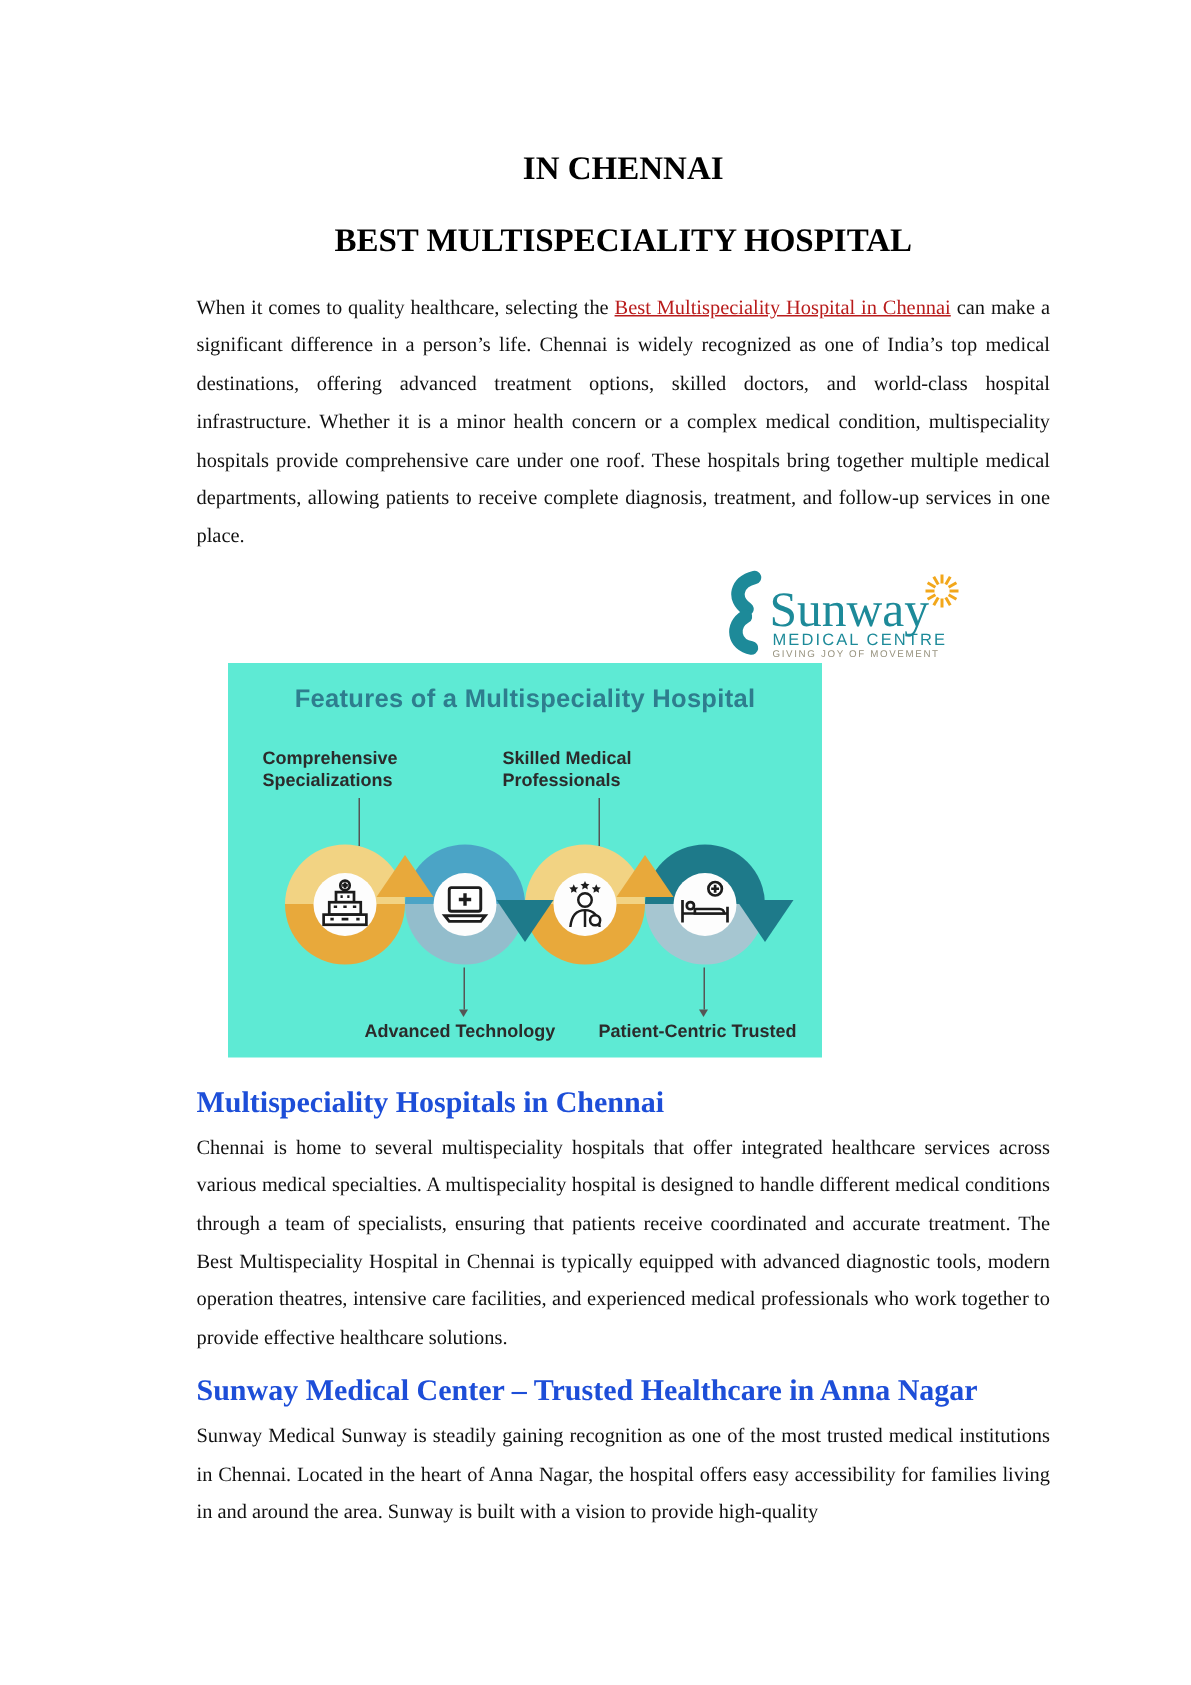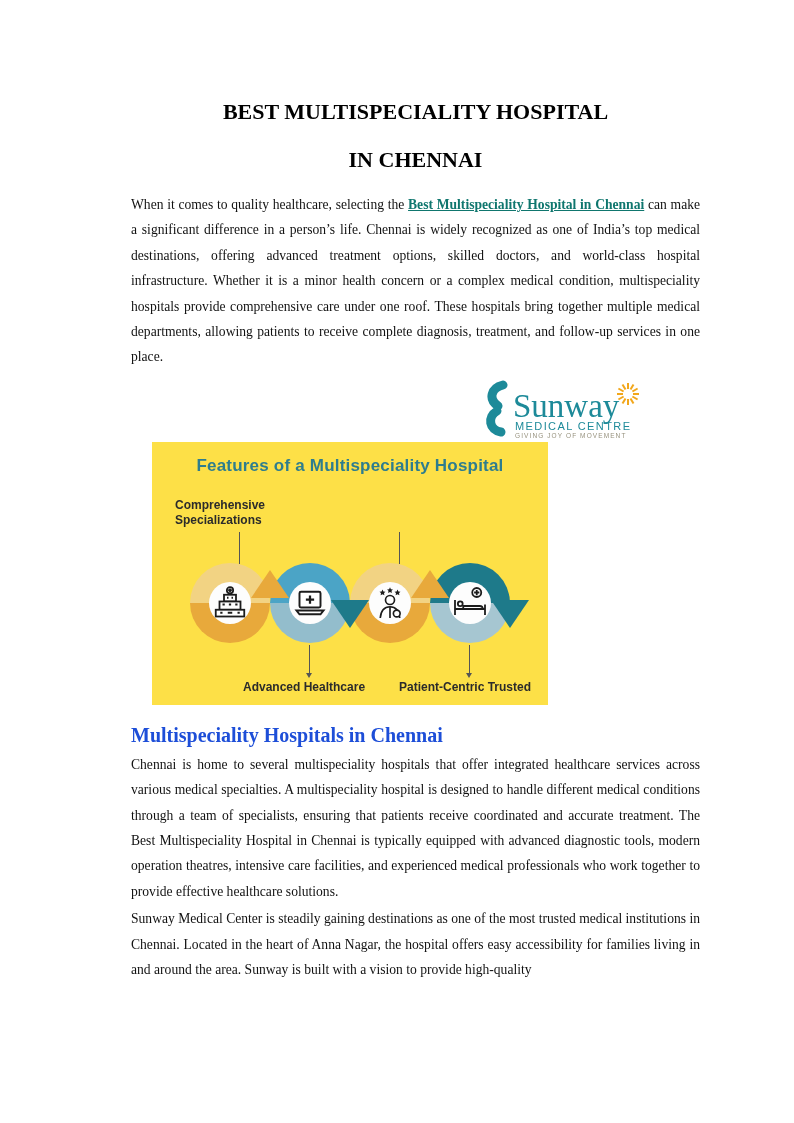--- a/index.html
+++ b/index.html
@@ -3,30 +3,30 @@
 <meta charset="utf-8">
 <style>
   html,body { margin:0; padding:0; }
   body {
     width:794px; height:1123px; background:#ffffff; overflow:hidden;
     font-family:"Liberation Serif", serif; color:#1a1a1a;
   }
   .page { padding:88px 94px 0 131px; box-sizing:border-box; width:794px; height:1123px; }
   .doc-title { text-align:center; font-weight:bold; font-size:22px; line-height:48px; color:#000; }
   .para { font-size:13.6px; line-height:25.4px; text-align:justify; margin:8px 0 0 0; color:#111; }
-  .doc-link { color:#0f766e; font-weight:bold; text-decoration:underline; cursor:pointer; }
+  .doc-link { color:#b91c1c; font-weight:normal; text-decoration:underline; cursor:pointer; }
   h2.sec-heading { font-size:20px; line-height:26px; margin:17px 0 4px 0; font-weight:bold; color:#1d4ed8; }
 
   
   .logo-wrap { margin:10px 0 2px 349px; width:172px; height:60px;text-align:center; }
 
   
   .infographic {
     position:relative; margin:2px 0 0 21px; width:396px; height:263px;
-    background:#fde047; font-family:"Liberation Sans", sans-serif;
+    background:#5eead4; font-family:"Liberation Sans", sans-serif;
   }
   .ig-title { position:absolute; top:14px; left:0; width:100%; text-align:center;
     font-size:17px; font-weight:bold; color:#2e7d8e; letter-spacing:.2px; }
   .ig-label { position:absolute; font-size:12px; font-weight:bold; color:#2b2b2b;
     line-height:15px; }
   .ig-line { position:absolute; width:0; border-left:1px solid #555; }
   .ig-line-tip { position:absolute; width:0; height:0;
     border-left:3px solid transparent; border-right:3px solid transparent; border-top:5px solid #555; }
   .ring { position:absolute; top:121px; width:80px; height:80px; border-radius:50%; }
   .ring::after { content:""; position:absolute; inset:19px; background:#fdfdfd; border-radius:50%; z-index:1; }
@@ -38,22 +38,22 @@
     border-left:19px solid transparent; border-right:19px solid transparent; border-bottom:28px solid #e8a93b; }
   .arrow-down { position:absolute; width:0; height:0; z-index:3;
     border-left:19px solid transparent; border-right:19px solid transparent; border-top:28px solid #1e7a8a; }
 </style>
 </head>
 <body>
 
 <div class="page">
 
   <div class="doc-title">
+    <div>IN CHENNAI</div>
     <div>BEST MULTISPECIALITY HOSPITAL</div>
-    <div>IN CHENNAI</div>
   </div>
 
   <p class="para"><span>When it comes to quality healthcare, selecting the </span><a class="doc-link">Best Multispeciality Hospital in Chennai</a><span> can make a significant difference in a person’s life. Chennai is widely recognized as one of India’s top medical destinations, offering advanced treatment options, skilled doctors, and world-class hospital infrastructure. Whether it is a minor health concern or a complex medical condition, multispeciality hospitals provide comprehensive care under one roof. These hospitals bring together multiple medical departments, allowing patients to receive complete diagnosis, treatment, and follow-up services in one place.</span></p>
 
   <div class="logo-wrap">
     <svg width="172" height="60" viewBox="0 0 172 60">
       <g>
         <path d="M23 5 C11 8 8 19 18 26" stroke="#1d8a99" stroke-width="9" fill="none" stroke-linecap="round"></path>
         <path d="M17 31 C7 37 9 50 21 52" stroke="#1d8a99" stroke-width="9" fill="none" stroke-linecap="round"></path>
       </g>
@@ -74,20 +74,21 @@
       <text x="33" y="37" font-size="33" fill="#1d8a99" font-family="Liberation Serif, serif">Sunway</text>
       <text x="35" y="50" font-size="11" letter-spacing="1.4" fill="#1d8a99" font-family="Liberation Sans, sans-serif">MEDICAL CENTRE</text>
       <text x="35" y="58" font-size="6.5" letter-spacing="1.1" fill="#97927e" font-family="Liberation Sans, sans-serif">GIVING JOY OF MOVEMENT</text>
     </svg>
   </div>
 
   <div class="infographic">
     <div class="ig-title">Features of a Multispeciality Hospital</div>
 
     <div class="ig-label" style="left:23px; top:56px; width:130px;">Comprehensive Specializations</div>
+    <div class="ig-label" style="left:183px; top:56px; width:130px;">Skilled Medical Professionals</div>
 
     <div class="ig-line" style="left:87px; top:90px; height:32px;"></div>
     <div class="ig-line" style="left:247px; top:90px; height:32px;"></div>
 
     <div class="ring ring-yellow" style="left:38px;">
       <svg width="36" height="36" viewBox="0 0 48 48" fill="none" stroke="#1c1c1c" stroke-width="2.4">
         <circle cx="24" cy="7" r="4.2"></circle>
           <path d="M24 4.5 v5 M21.5 7 h5"></path>
         <rect x="16" y="13" width="16" height="9" fill="#fff"></rect>
         <rect x="10" y="22" width="28" height="11" fill="#fff"></rect>
@@ -126,22 +127,23 @@
     <div class="arrow-up" style="left:99px; top:128px;"></div>
     <div class="arrow-down" style="left:179px; top:158px;"></div>
     <div class="arrow-up" style="left:259px; top:128px;"></div>
     <div class="arrow-down" style="left:339px; top:158px;"></div>
 
     <div class="ig-line" style="left:157px; top:203px; height:28px;"></div>
     <div class="ig-line-tip" style="left:154px; top:231px;"></div>
     <div class="ig-line" style="left:317px; top:203px; height:28px;"></div>
     <div class="ig-line-tip" style="left:314px; top:231px;"></div>
 
-    <div class="ig-label" style="left:91px; top:238px; width:132px;">Advanced Healthcare</div>
+    <div class="ig-label" style="left:91px; top:238px; width:132px;">Advanced Technology</div>
     <div class="ig-label" style="left:247px; top:238px; width:150px;">Patient-Centric Trusted</div>
   </div>
 
   <h2 class="sec-heading">Multispeciality Hospitals in Chennai</h2>
   <p class="para" style="margin-top:2px;">Chennai is home to several multispeciality hospitals that offer integrated healthcare services across various medical specialties. A multispeciality hospital is designed to handle different medical conditions through a team of specialists, ensuring that patients receive coordinated and accurate treatment. The Best Multispeciality Hospital in Chennai is typically equipped with advanced diagnostic tools, modern operation theatres, intensive care facilities, and experienced medical professionals who work together to provide effective healthcare solutions.</p>
 
-  <p class="para" style="margin-top:2px;">Sunway Medical Center is steadily gaining destinations as one of the most trusted medical institutions in Chennai. Located in the heart of Anna Nagar, the hospital offers easy accessibility for families living in and around the area. Sunway is built with a vision to provide high-quality</p>
+  <h2 class="sec-heading" style="margin-top:10px;">Sunway Medical Center – Trusted Healthcare in Anna Nagar</h2>
+  <p class="para" style="margin-top:2px;">Sunway Medical Sunway is steadily gaining recognition as one of the most trusted medical institutions in Chennai. Located in the heart of Anna Nagar, the hospital offers easy accessibility for families living in and around the area. Sunway is built with a vision to provide high-quality</p>
 
 </div>
 
 </body></html>

